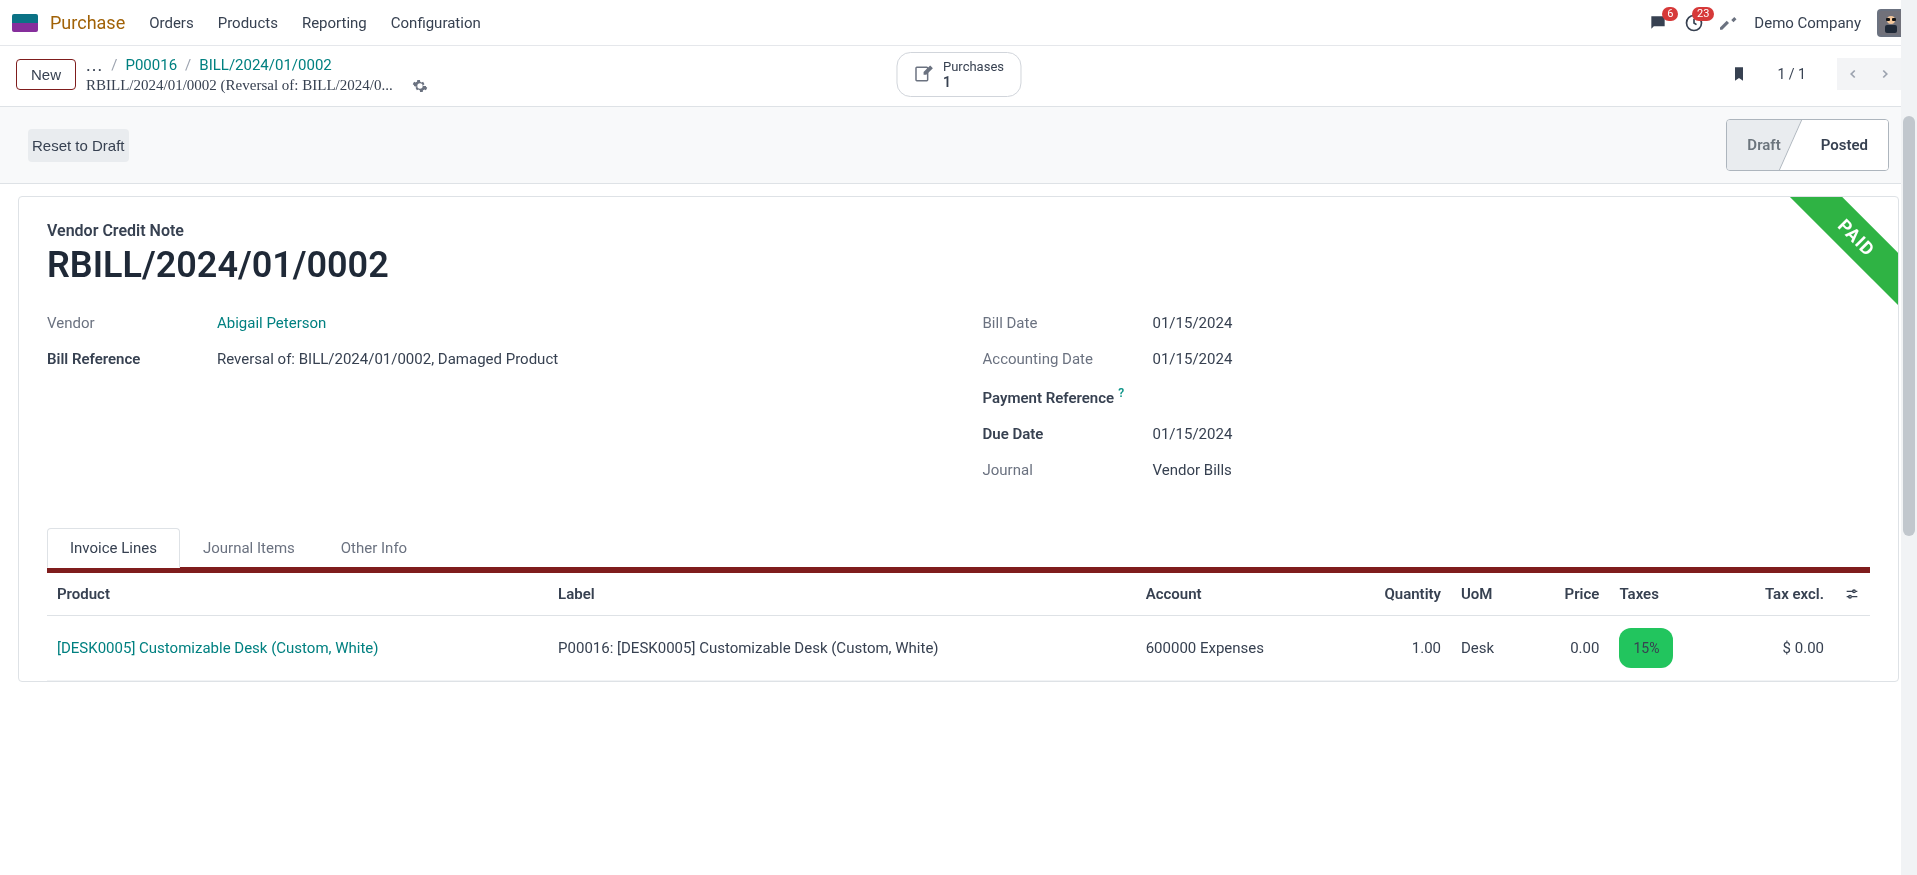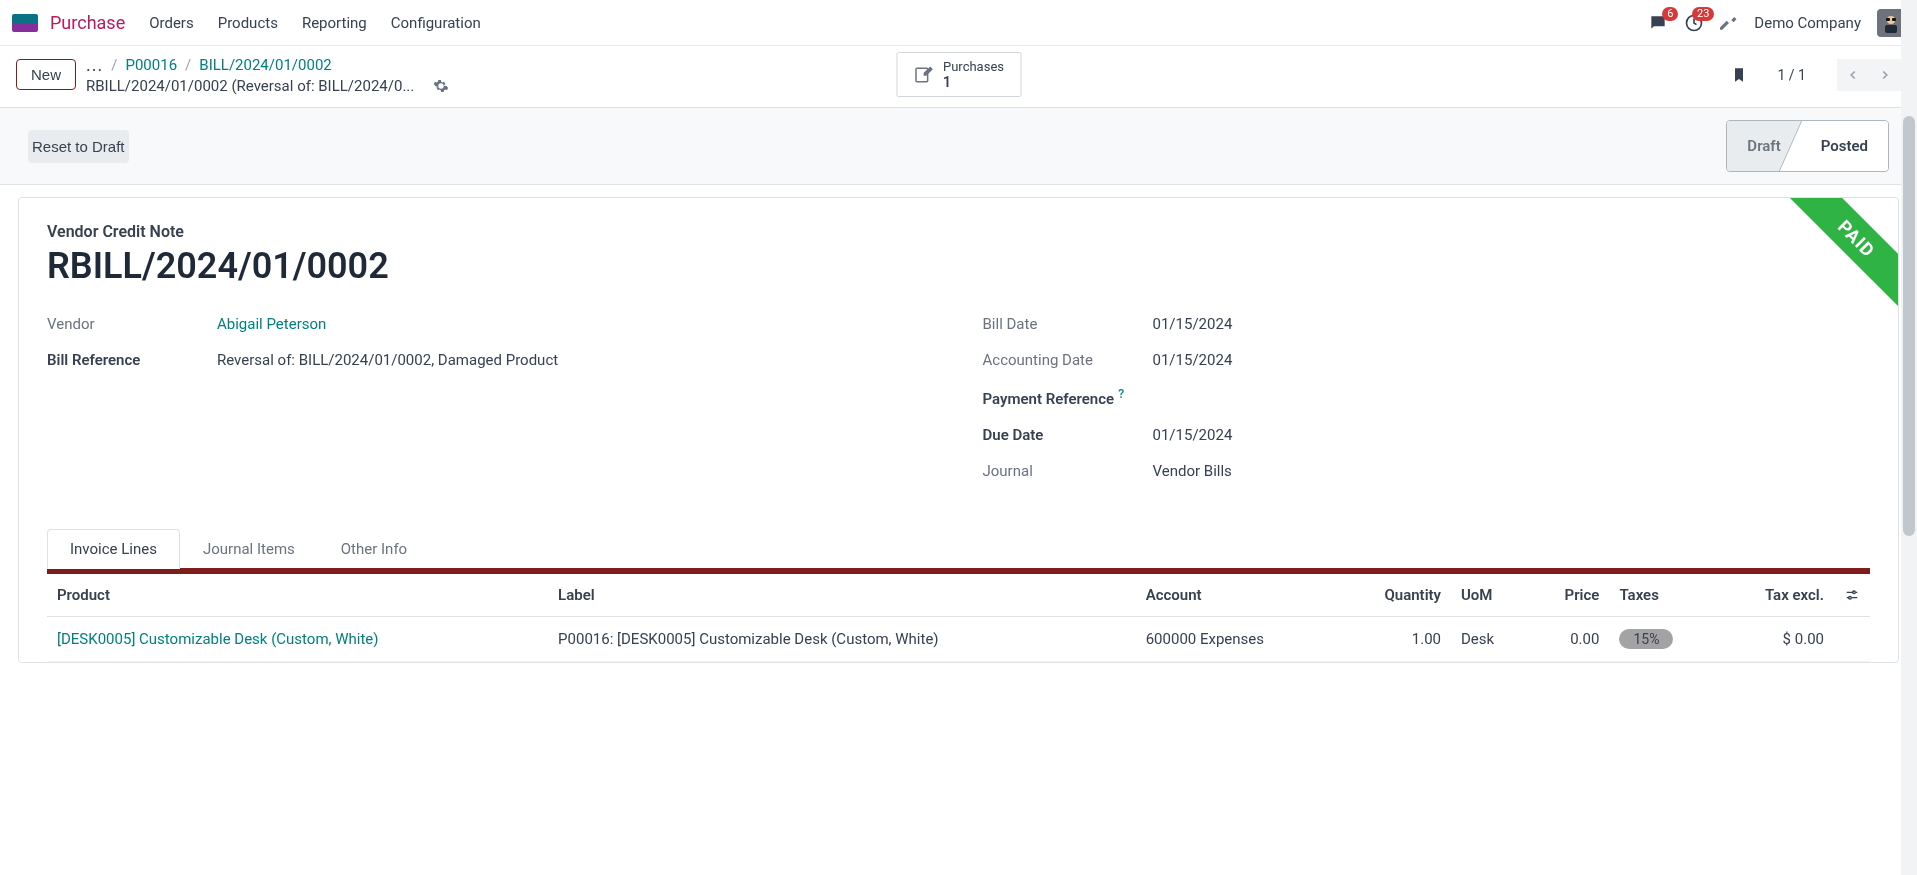--- a/index.html
+++ b/index.html
@@ -1,41 +1,41 @@
 <!DOCTYPE html>
 <html><head>
 <meta charset="utf-8">
 <style>
   * { box-sizing: border-box; margin: 0; padding: 0; }
   body { font-family: -apple-system, BlinkMacSystemFont, "Segoe UI", Roboto, sans-serif; font-size: 14px; color: #374151; background: #fff; }
   
   
   .topnav { display: flex; align-items: center; height: 46px; padding: 0 12px; border-bottom: 1px solid #e5e7eb; }
   .app-logo { width: 26px; height: 18px; background: linear-gradient(to bottom, #0b7285 50%, #862e9c 50%); border-radius: 2px; margin-right: 12px; }
-  .app-title { font-size: 18px; color: #be185d; margin-right: 24px; }
+  .app-title { font-size: 18px; color: #a16207; margin-right: 24px; }
   .nav-links { display: flex; gap: 24px; }
   .nav-links a { color: #374151; text-decoration: none; font-size: 15px; }
   .topnav-right { margin-left: auto; display: flex; align-items: center; gap: 16px; }
   .icon-badge { position: relative; display: inline-flex; }
   .badge { position: absolute; top: -6px; right: -10px; background: #d63939; color: #fff; font-size: 11px; border-radius: 8px; padding: 0 5px; line-height: 14px; min-width: 14px; text-align: center; }
   .company-name { font-size: 15px; color: #374151; }
   .avatar { width: 28px; height: 28px; border-radius: 4px; background: #6b7280; display: inline-flex; align-items: center; justify-content: center; }
   .avatar svg { width: 24px; height: 24px; }
   
   
   .control-panel { display: flex; align-items: center; padding: 8px 16px 12px 16px; gap: 10px; }
   .btn-new { border: 1px solid #7f1d1d; background: #fff; color: #374151; padding: 6px 14px; border-radius: 4px; font-size: 15px; cursor: pointer; }
   .breadcrumb-block { display: flex; flex-direction: column; gap: 2px; }
   .breadcrumb-row1 { display: flex; align-items: center; gap: 8px; font-size: 15px; color: #374151; }
   .breadcrumb-row1 .dots { font-size: 18px; letter-spacing: 1px; cursor: pointer; }
   .breadcrumb-row1 a { color: #008080; text-decoration: none; }
   .breadcrumb-row1 .sep { color: #9ca3af; }
-  .breadcrumb-row2 { display: flex; align-items: center; gap: 19px; font-size: 15px; color: #374151; }
+  .breadcrumb-row2 { display: flex; align-items: center; gap: 19px; font-size: 15px; color: #374151; font-family: Liberation Serif, serif; }
   .gear { color: #6b7280; cursor: pointer; }
-  .stat-button { display: flex; align-items: center; gap: 10px; border: 1px solid #d1d5db; border-radius: 2px; padding: 6px 16px; margin-left: auto; margin-right: auto; cursor: pointer; position: absolute; left: 50%; transform: translateX(-50%); }
+  .stat-button { display: flex; align-items: center; gap: 10px; border: 1px solid #d1d5db; border-radius: 14px; padding: 6px 16px; margin-left: auto; margin-right: auto; cursor: pointer; position: absolute; left: 50%; transform: translateX(-50%); }
   .stat-button .stat-label { font-size: 13px; color: #374151; }
   .stat-button .stat-val { font-size: 14px; font-weight: 600; }
   .cp-right { margin-left: auto; display: flex; align-items: center; gap: 31px; }
   .pager-text { font-size: 14px; color: #374151; }
   .pager-btns { display: flex; }
   .pager-btn { width: 32px; height: 32px; background: #f3f4f6; display: flex; align-items: center; justify-content: center; cursor: pointer; color: #9ca3af; }
   .bookmark-icon { color: #374151; }
   
   
   .status-bar { display: flex; align-items: center; padding: 12px 28px; background: #f8f9fa; border-top: 1px solid #dee2e6; border-bottom: 1px solid #dee2e6; }
@@ -65,21 +65,21 @@
   .tabs { display: flex; border-bottom: 6px solid #7f1d1d; }
   .tab { padding: 10px 22px; font-size: 15px; color: #6b7280; cursor: pointer; border: 1px solid transparent; border-bottom: none; position: relative; top: 1px; }
   .tab.active { color: #374151; border: 1px solid #dee2e6; border-bottom: 1px solid #fff; border-radius: 4px 4px 0 0; background: #fff; }
   
   
   .tbl { width: 100%; border-collapse: collapse; margin-top: 0; }
   .tbl th { text-align: left; padding: 12px 10px; font-size: 15px; font-weight: 600; color: #374151; border-bottom: 1px solid #dee2e6; }
   .tbl th.r, .tbl td.r { text-align: right; }
   .tbl td { padding: 12px 10px; font-size: 15px; border-bottom: 1px solid #f1f3f5; }
   .tbl td a { color: #008080; text-decoration: none; }
-  .tax-pill { background: #a3a3a3; border-radius: 12px; padding: 2px 14px; font-size: 14px; display: inline-block; }
+  .tax-pill { background: #22c55e; border-radius: 12px; padding: 12px 14px; font-size: 14px; display: inline-block; }
   .col-toggle { width: 20px; }
   
   
   .fake-scroll { position: fixed; right: 0; top: 0; bottom: 0; width: 16px; background: #f1f3f5; }
   .fake-thumb { position: absolute; left: 2px; right: 2px; top: 116px; height: 420px; background: #c1c7cd; border-radius: 6px; }
   
   svg { display: block; }
 </style>
 </head>
 <body>

